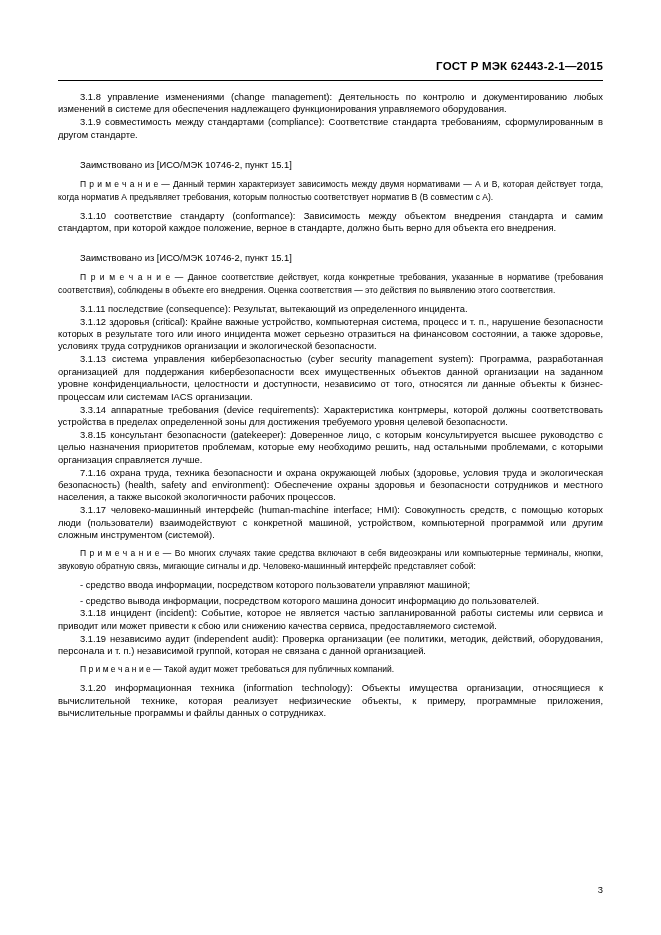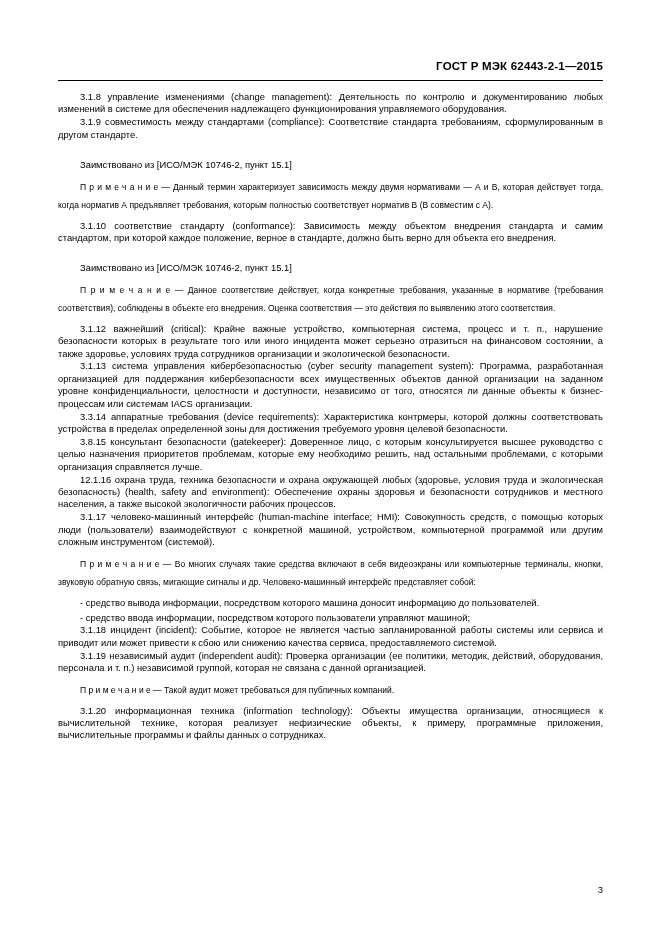--- a/index.html
+++ b/index.html
@@ -45,21 +45,21 @@
   }
   p {
     margin: 0 0 0.5px 0;
     text-indent: 22px;
   }
   p.note {
     text-indent: 22px;
     margin-top: 6px;
     margin-bottom: 6px;
     font-size: 8.5px;
-    line-height: 18px;
+    line-height: 13px;
   }
   p.ref {
     text-indent: 22px;
     margin-top: 18px;
     margin-bottom: 4px;
   }
   p.dash {
     text-indent: 22px;
     margin-top: 3px;
     margin-bottom: 0;
@@ -87,30 +87,31 @@
   <hr class="rule">
 
   <div class="body-text" id="content">
       <p><span>3.1.8 </span><span class="term">управление изменениями</span><span> (change management): Деятельность по контролю и документированию любых изменений в системе для обеспечения надлежащего функционирования управляемого оборудования.</span></p>
       <p><span>3.1.9 </span><span class="term">совместимость между стандартами</span><span> (compliance): Соответствие стандарта требованиям, сформулированным в другом стандарте.</span></p>
       <p class="ref"><span>Заимствовано из [ИСО/МЭК 10746-2, пункт 15.1]</span></p>
       <p class="note"><span>П р и м е ч а н и е — Данный термин характеризует зависимость между двумя нормативами — А и В, которая действует тогда, когда норматив А предъявляет требования, которым полностью соответствует норматив В (В совместим с А).</span></p>
       <p><span>3.1.10 </span><span class="term">соответствие стандарту</span><span> (conformance): Зависимость между объектом внедрения стандарта и самим стандартом, при которой каждое положение, верное в стандарте, должно быть верно для объекта его внедрения.</span></p>
       <p class="ref"><span>Заимствовано из [ИСО/МЭК 10746-2, пункт 15.1]</span></p>
       <p class="note"><span>П р и м е ч а н и е — Данное соответствие действует, когда конкретные требования, указанные в нормативе (требования соответствия), соблюдены в объекте его внедрения. Оценка соответствия — это действия по выявлению этого соответствия.</span></p>
-      <p><span>3.1.12 </span><span class="term">важнейший</span><span> (critical): Крайне важные устройство, компьютерная система, процесс и т. п., нарушение безопасности которых в результате того или иного инцидента может серьезно отразиться на финансовом состоянии, а также здоровье, условиях труда сотрудников организации и экологической безопасности.</span></p>
+      <p><span>3.1.11 </span><span class="term">последствие</span><span> (consequence): Результат, вытекающий из определенного инцидента.</span></p>
+      <p><span>3.1.12 </span><span class="term">здоровья</span><span> (critical): Крайне важные устройство, компьютерная система, процесс и т. п., нарушение безопасности которых в результате того или иного инцидента может серьезно отразиться на финансовом состоянии, а также здоровье, условиях труда сотрудников организации и экологической безопасности.</span></p>
       <p><span>3.1.13 </span><span class="term">система управления кибербезопасностью</span><span> (cyber security management system): Программа, разработанная организацией для поддержания кибербезопасности всех имущественных объектов данной организации на заданном уровне конфиденциальности, целостности и доступности, независимо от того, относятся ли данные объекты к бизнес-процессам или системам IACS организации.</span></p>
       <p><span>3.3.14 </span><span class="term">аппаратные требования</span><span> (device requirements): Характеристика контрмеры, которой должны соответствовать устройства в пределах определенной зоны для достижения требуемого уровня целевой безопасности.</span></p>
       <p><span>3.8.15 </span><span class="term">консультант безопасности</span><span> (gatekeeper): Доверенное лицо, с которым консультируется высшее руководство с целью назначения приоритетов проблемам, которые ему необходимо решить, над остальными проблемами, с которыми организация справляется лучше.</span></p>
-      <p><span>12.1.16 </span><span class="term">охрана труда, техника безопасности и охрана окружающей любых</span><span> (здоровье, условия труда и экологическая безопасность) (health, safety and environment): Обеспечение охраны здоровья и безопасности сотрудников и местного населения, а также высокой экологичности рабочих процессов.</span></p>
+      <p><span>7.1.16 </span><span class="term">охрана труда, техника безопасности и охрана окружающей любых</span><span> (здоровье, условия труда и экологическая безопасность) (health, safety and environment): Обеспечение охраны здоровья и безопасности сотрудников и местного населения, а также высокой экологичности рабочих процессов.</span></p>
       <p><span>3.1.17 </span><span class="term">человеко-машинный интерфейс</span><span> (human-machine interface; HMI): Совокупность средств, с помощью которых люди (пользователи) взаимодействуют с конкретной машиной, устройством, компьютерной программой или другим сложным инструментом (системой).</span></p>
       <p class="note"><span>П р и м е ч а н и е — Во многих случаях такие средства включают в себя видеоэкраны или компьютерные терминалы, кнопки, звуковую обратную связь, мигающие сигналы и др. Человеко-машинный интерфейс представляет собой:</span></p>
+      <p class="dash"><span>- средство ввода информации, посредством которого пользователи управляют машиной;</span></p>
       <p class="dash"><span>- средство вывода информации, посредством которого машина доносит информацию до пользователей.</span></p>
-      <p class="dash"><span>- средство ввода информации, посредством которого пользователи управляют машиной;</span></p>
       <p><span>3.1.18 </span><span class="term">инцидент</span><span> (incident): Событие, которое не является частью запланированной работы системы или сервиса и приводит или может привести к сбою или снижению качества сервиса, предоставляемого системой.</span></p>
-      <p><span>3.1.19 </span><span class="term">независимый аудит</span><span> (independent audit): Проверка организации (ее политики, методик, действий, оборудования, персонала и т. п.) независимой группой, которая не связана с данной организацией.</span></p>
+      <p><span>3.1.19 </span><span class="term">независимо аудит</span><span> (independent audit): Проверка организации (ее политики, методик, действий, оборудования, персонала и т. п.) независимой группой, которая не связана с данной организацией.</span></p>
       <p class="note"><span>П р и м е ч а н и е — Такой аудит может требоваться для публичных компаний.</span></p>
       <p class="gap-before"><span>3.1.20 </span><span class="term">информационная техника</span><span> (information technology): Объекты имущества организации, относящиеся к вычислительной технике, которая реализует нефизические объекты, к примеру, программные приложения, вычислительные программы и файлы данных о сотрудниках.</span></p>
     </div>
 
   <div class="page-number">3</div>
 
 </div>
 
 </body></html>

